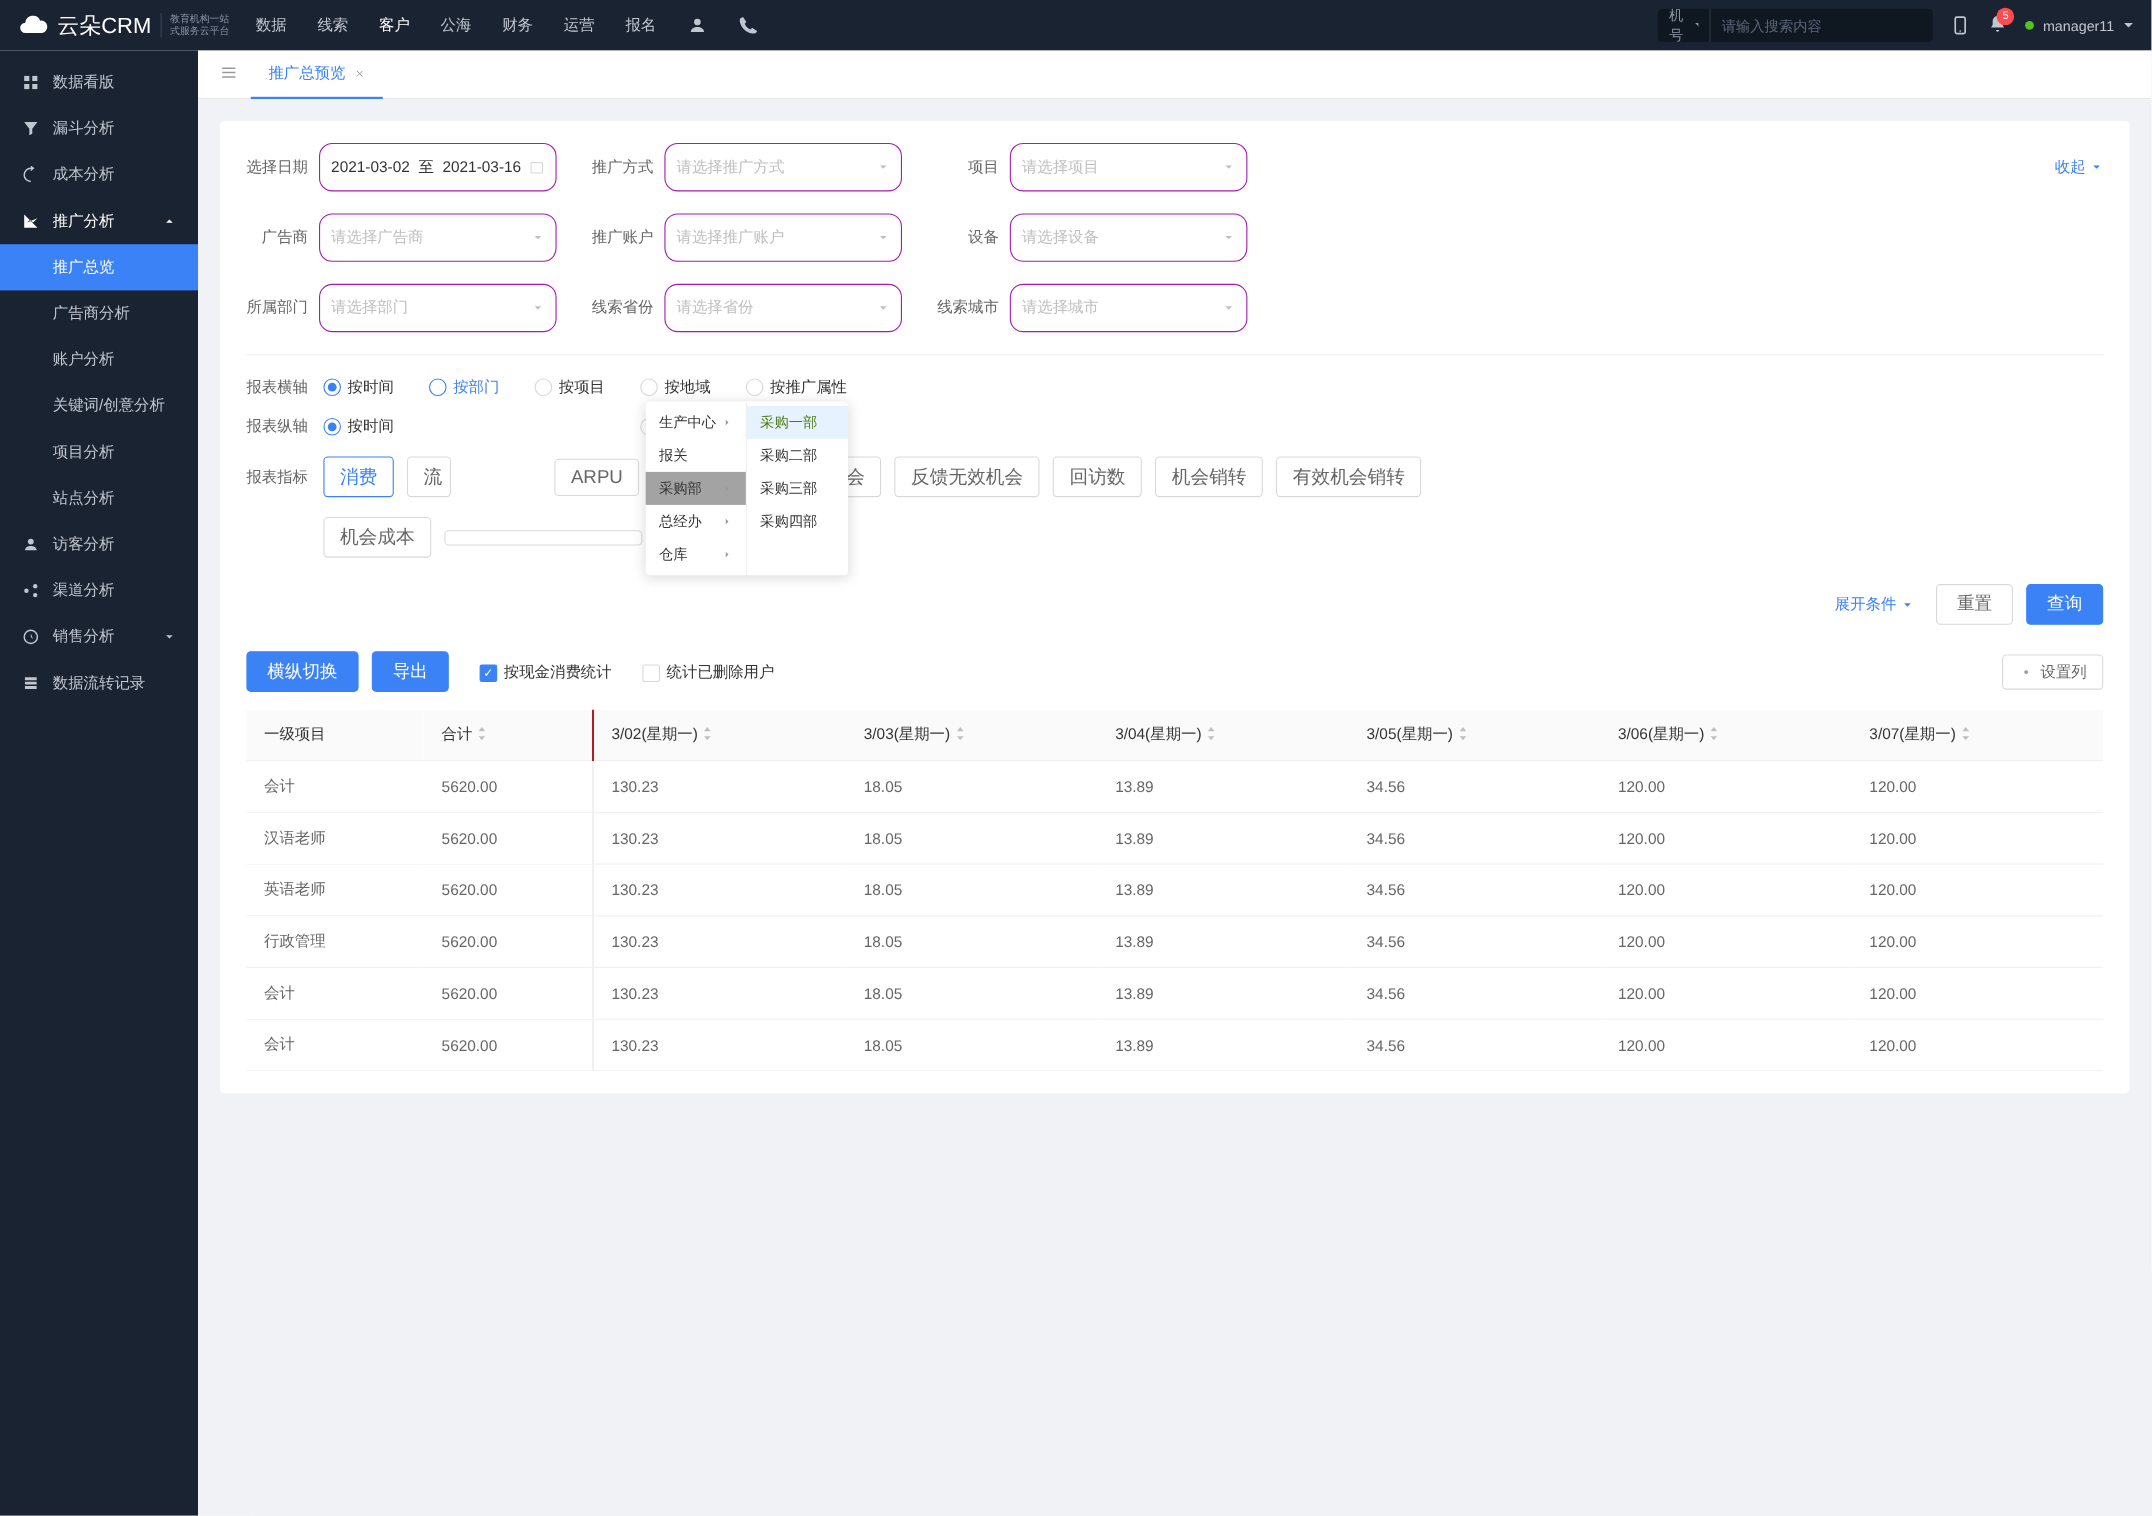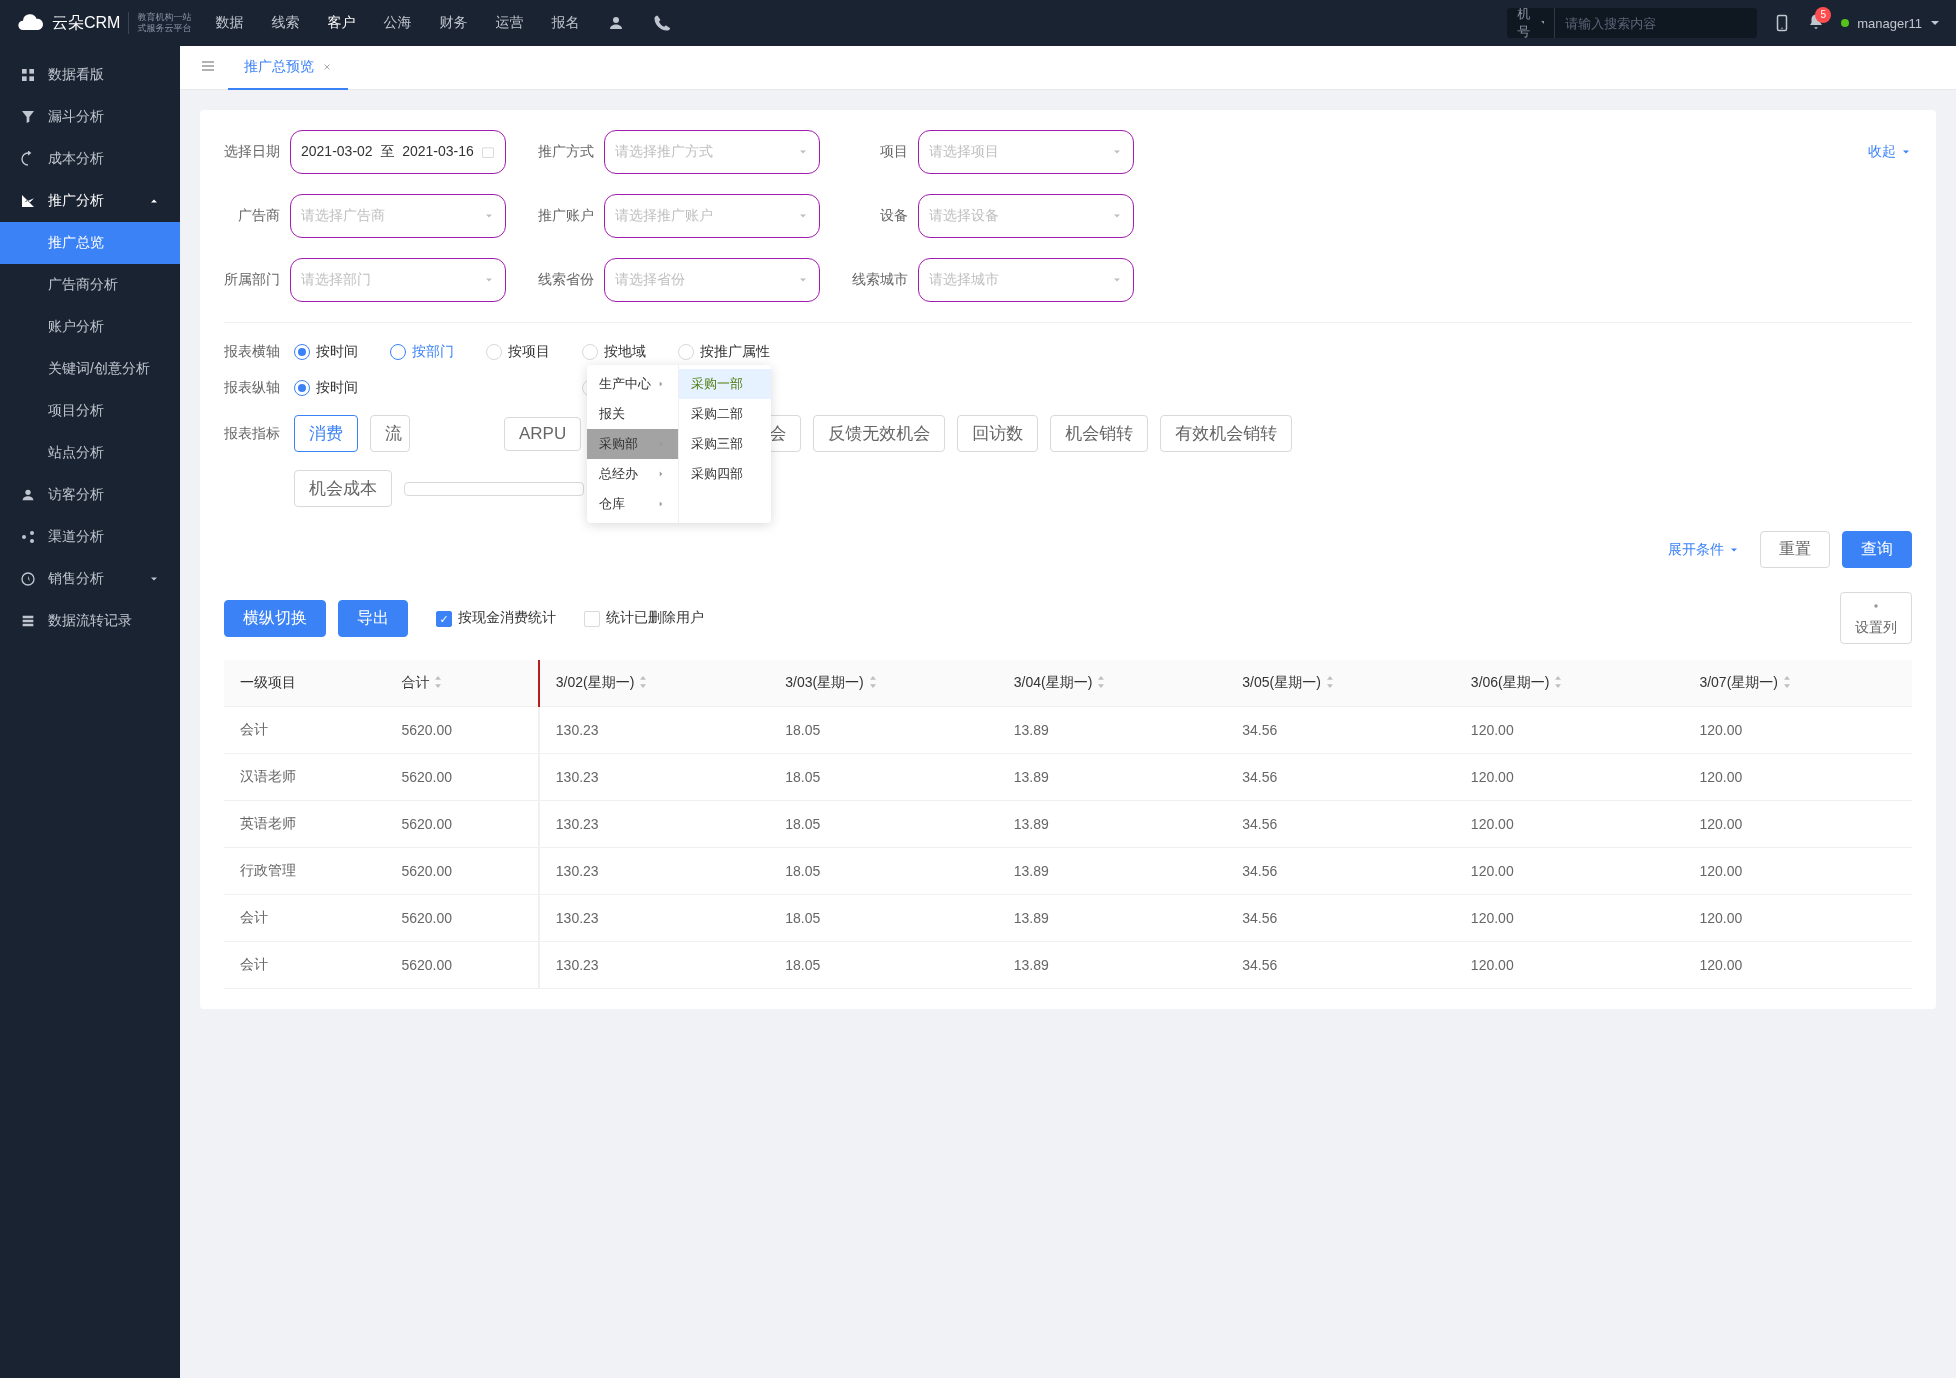--- a/index.html
+++ b/index.html
@@ -2,21 +2,21 @@
 <html><head>
   <meta charset="utf-8">
   <style>
     * { margin: 0; padding: 0; box-sizing: border-box; }
     body { font-family: -apple-system, BlinkMacSystemFont, "Segoe UI", "Microsoft YaHei", sans-serif; font-size: 14px; color: #333; background: #f5f5f5; }
     
     
     .header { height: 46px; background: #1a2332; display: flex; align-items: center; padding: 0 16px; color: #fff; }
     .logo { display: flex; align-items: center; gap: 8px; margin-right: 24px; }
     .logo-icon { width: 28px; height: 28px; }
-    .logo-text { font-size: 16px; font-weight: 500; }
+    .logo-text { font-size: 20px; font-weight: 500; }
     .logo-sub { font-size: 9px; color: #8a94a6; border-left: 1px solid #3a4456; padding-left: 8px; line-height: 1.2; }
     .nav { display: flex; gap: 28px; }
     .nav-item { color: #c0c6d0; cursor: pointer; }
     .nav-item.active { color: #fff; font-weight: 500; }
     .nav-icon { width: 18px; height: 18px; fill: #c0c6d0; }
     .header-right { margin-left: auto; display: flex; align-items: center; gap: 16px; }
     .search-group { display: flex; align-items: center; background: #0f1820; border-radius: 4px; height: 30px; width: 250px; overflow: hidden; }
     .search-type { padding: 0 10px; color: #8a94a6; border-right: 1px solid #2d3848; display: flex; align-items: center; gap: 4px; font-size: 13px; }
     .search-input { flex: 1; background: none; border: none; outline: none; color: #fff; padding: 0 10px; font-size: 13px; }
     .search-input::placeholder { color: #5a6578; }
@@ -88,21 +88,21 @@
     .btn { padding: 7px 18px; border-radius: 4px; cursor: pointer; font-size: 16px; border: 1px solid; }
     .btn-default { background: #fff; border-color: #d9d9d9; color: #666; }
     .btn-primary { background: #3b82f6; border-color: #3b82f6; color: #fff; }
     
     
     .table-controls { display: flex; align-items: center; gap: 12px; margin: 24px 0 16px; }
     .checkbox { display: flex; align-items: flex-end; gap: 6px; cursor: pointer; margin-left: 16px; }
     .check-box { width: 16px; height: 16px; border: 1px solid #d9d9d9; border-radius: 2px; display: flex; align-items: center; justify-content: center; }
     .checkbox.checked .check-box { background: #3b82f6; border-color: #3b82f6; }
     .checkbox.checked .check-box::after { content: '✓'; color: #fff; font-size: 11px; }
-    .settings-btn { margin-left: auto; padding: 6px 14px; border: 1px solid #d9d9d9; border-radius: 4px; cursor: pointer; display: flex; align-items: center; gap: 6px; color: #666; flex-direction: column; }
+    .settings-btn { margin-left: auto; padding: 6px 14px; border: 1px solid #d9d9d9; border-radius: 4px; cursor: pointer; display: flex; align-items: center; gap: 6px; color: #666; }
     
     
     .table { width: 100%; border-collapse: collapse; }
     .table th { background: #fafafa; padding: 14px 16px; text-align: left; font-weight: 500; color: #333; border-bottom: 1px solid #f0f0f0; white-space: nowrap; }
     .table th.fixed { position: sticky; left: 0; background: #fafafa; }
     .table th.fixed2 { position: sticky; left: 105px; background: #fafafa; border-right: 2px solid #b91c1c; }
     .table td { padding: 14px 16px; border-bottom: 1px solid #f0f0f0; color: #666; }
     .table td.fixed { position: sticky; left: 0; background: #fff; }
     .table td.fixed2 { position: sticky; left: 115px; background: #fff; border-right: 2px solid #f0f0f0; }
     .sort-icon { display: inline-block; margin-left: 4px; vertical-align: middle; }

